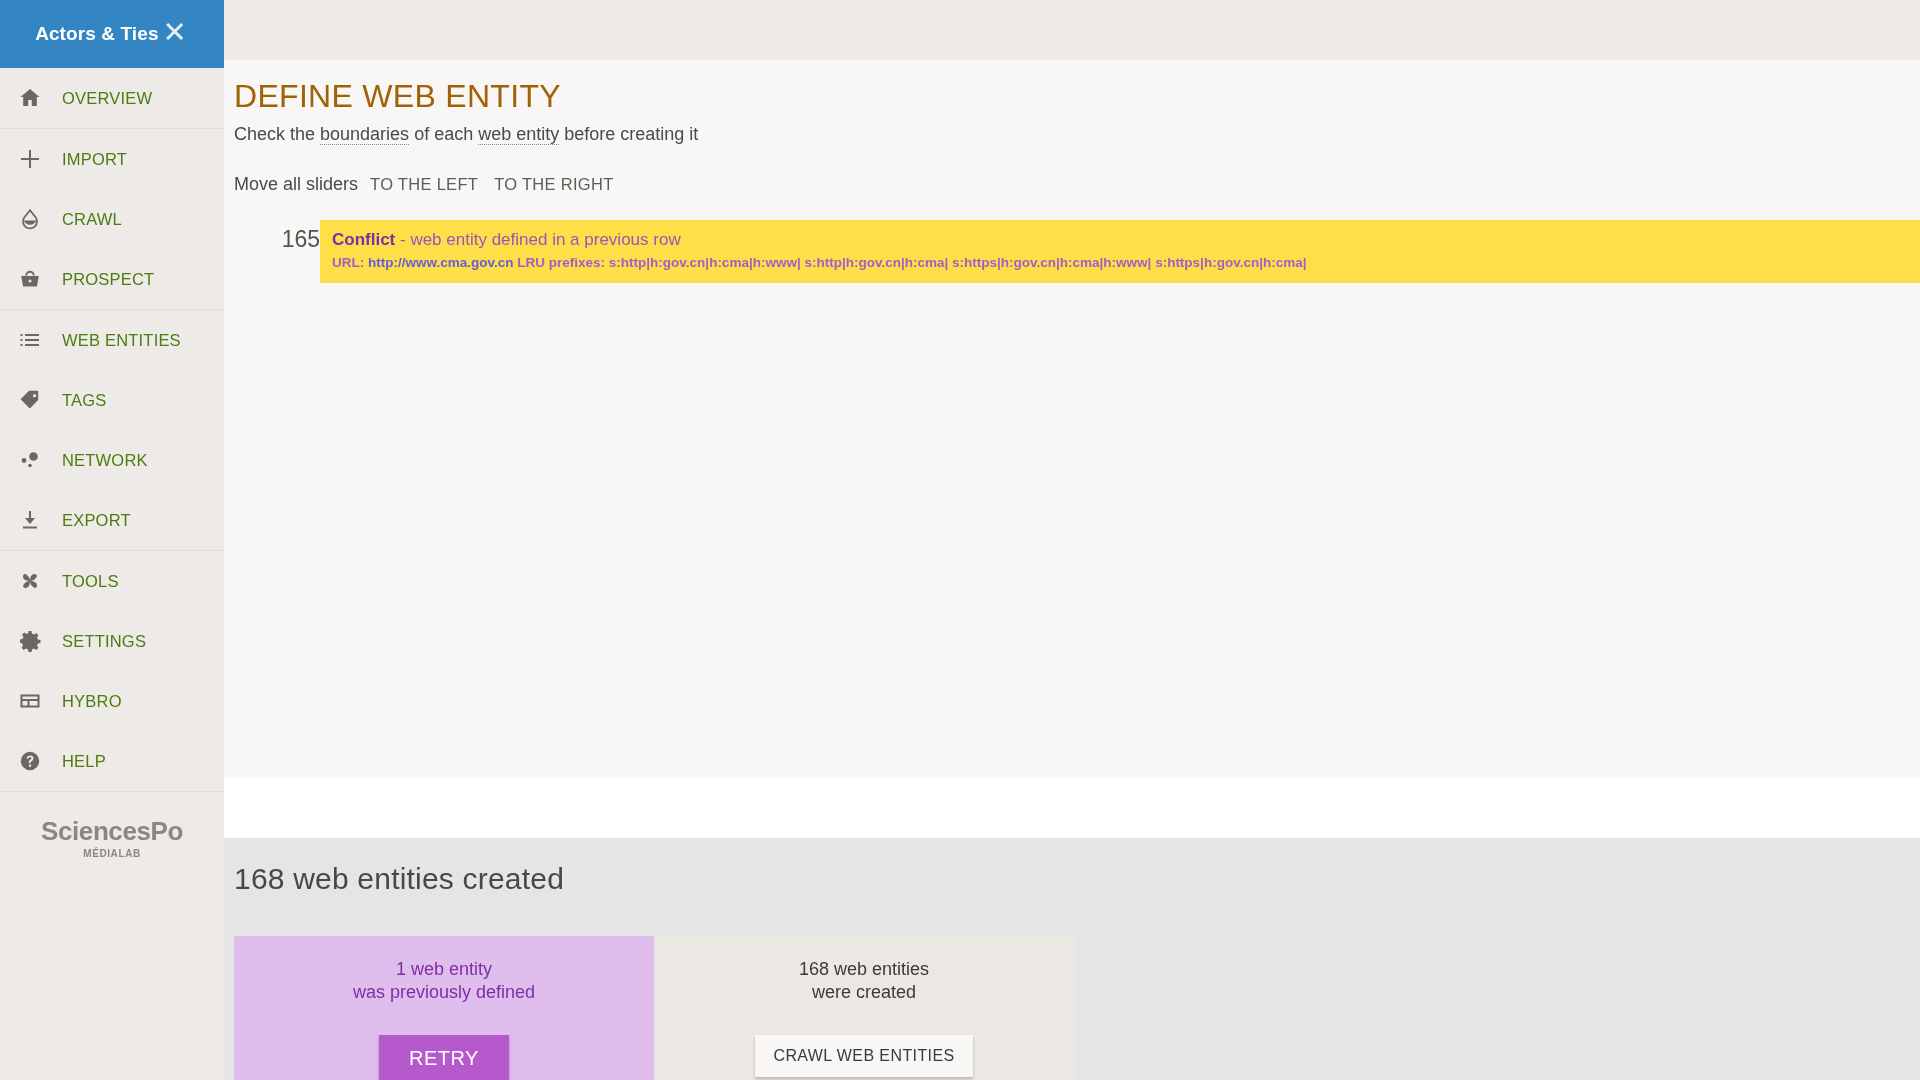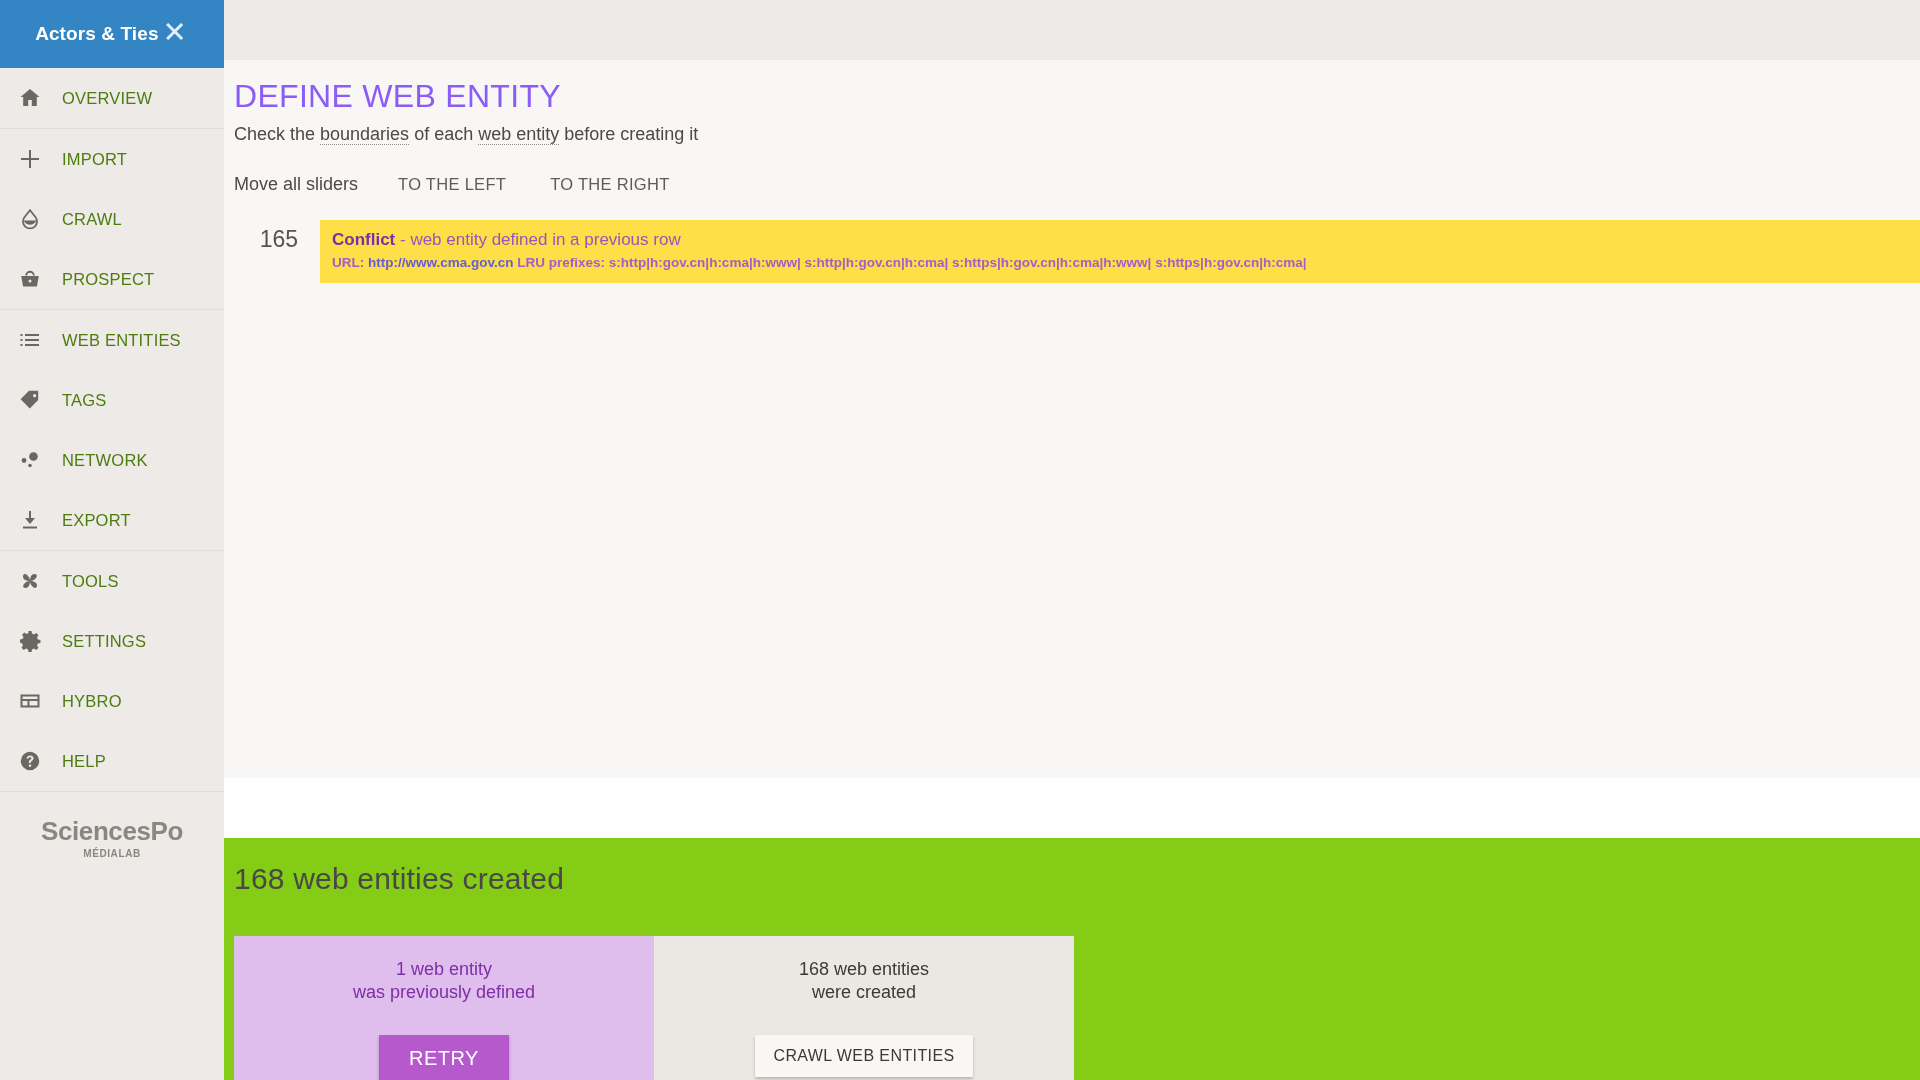--- a/index.html
+++ b/index.html
@@ -127,21 +127,21 @@
     height: 718px;
     display: flex;
     flex-direction: column;
   }
 
   .content-head { padding: 0 0 0 10px; }
 
   .page-title {
     font-size: 32px;
     font-weight: 300;
-    color: #8b5cf6;
+    color: #a16207;
     letter-spacing: .3px;
     line-height: 1.15;
     padding-left: 0;
   }
 
   .page-subtitle {
     font-size: 18px;
     color: #4c4a47;
     margin-top: 9px;
     font-weight: 400;
@@ -150,21 +150,21 @@
     border-bottom: 1px dotted #8d8a85;
     cursor: help;
   }
 
   .sliders-row {
     margin-top: 28px;
     font-size: 18px;
     color: #4c4a47;
     display: flex;
     align-items: baseline;
-    gap: 36px;
+    gap: 8px;
   }
   .slider-link {
     font-size: 16.5px;
     color: #5e5c58;
     letter-spacing: .3px;
     cursor: pointer;
     padding: 2px 4px;
   }
 
   
@@ -175,21 +175,20 @@
   }
 
   .entity-row {
     display: flex;
     align-items: flex-start;
   }
   .row-index {
     width: 96px;
     min-width: 96px;
     text-align: right;
-    padding-right: 22px;
     padding-top: 6px;
     font-size: 23px;
     font-weight: 300;
     color: #55534f;
   }
   .conflict-banner {
     flex: 1;
     background: #fde047;
     padding: 9px 14px 11px 12px;
     min-height: 62px;
@@ -216,21 +215,21 @@
   }
 
   .gap-white {
     background: #ffffff;
     height: 60px;
     flex: none;
   }
 
   
   .summary {
-    background: #84cc16;
+    background: #e5e5e5;
     flex: 1;
     padding: 24px 0 0 10px;
     min-height: 0;
   }
   .summary-title {
     font-size: 30px;
     font-weight: 300;
     color: #4a4845;
     letter-spacing: .2px;
   }

